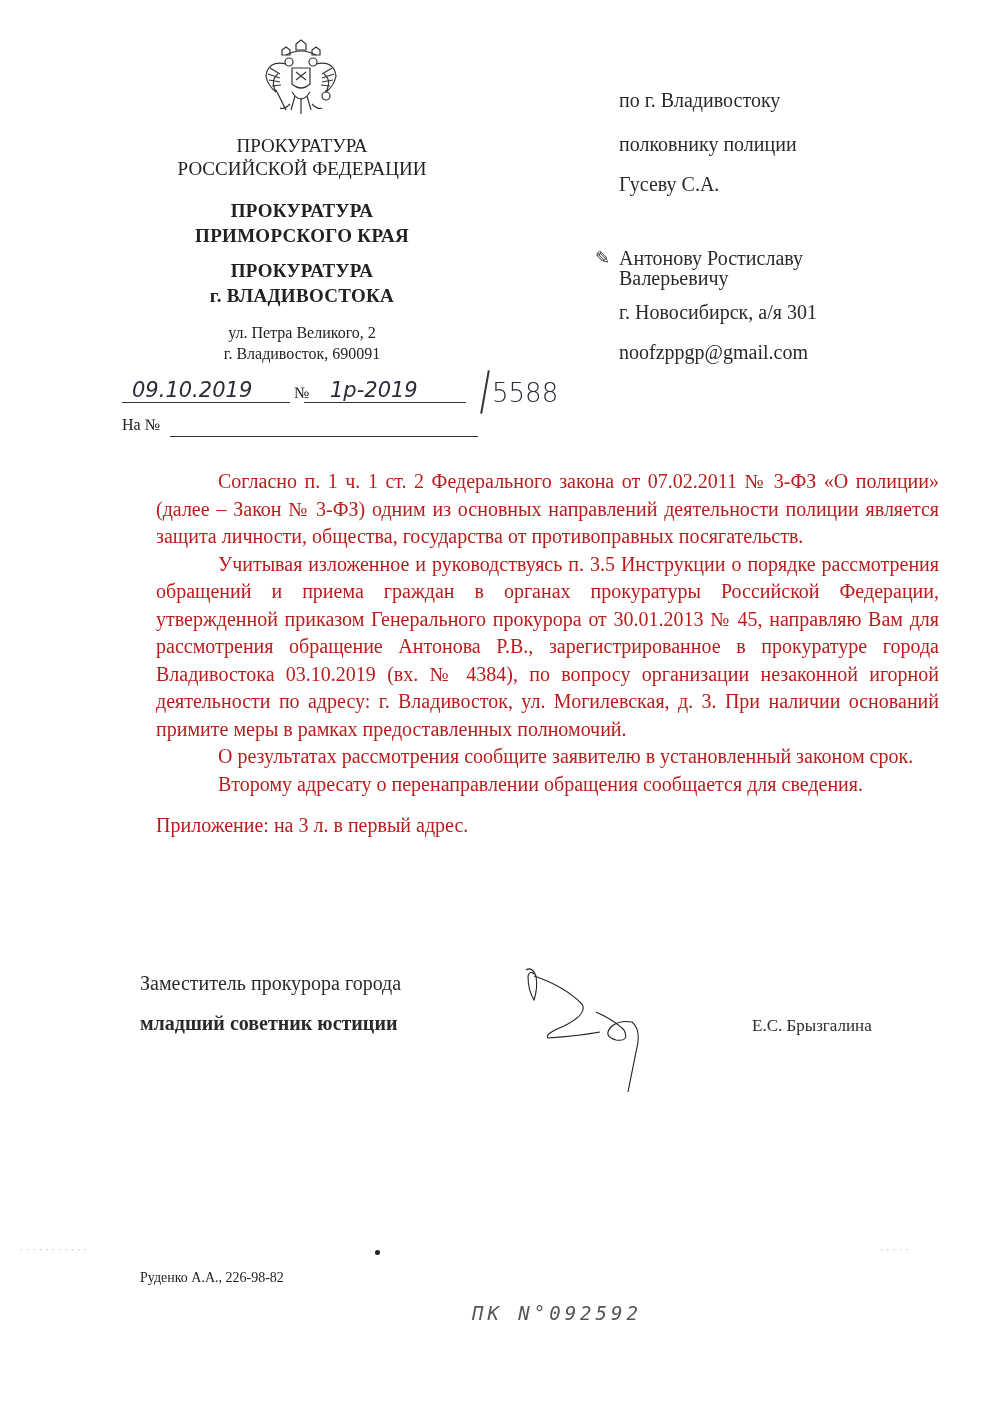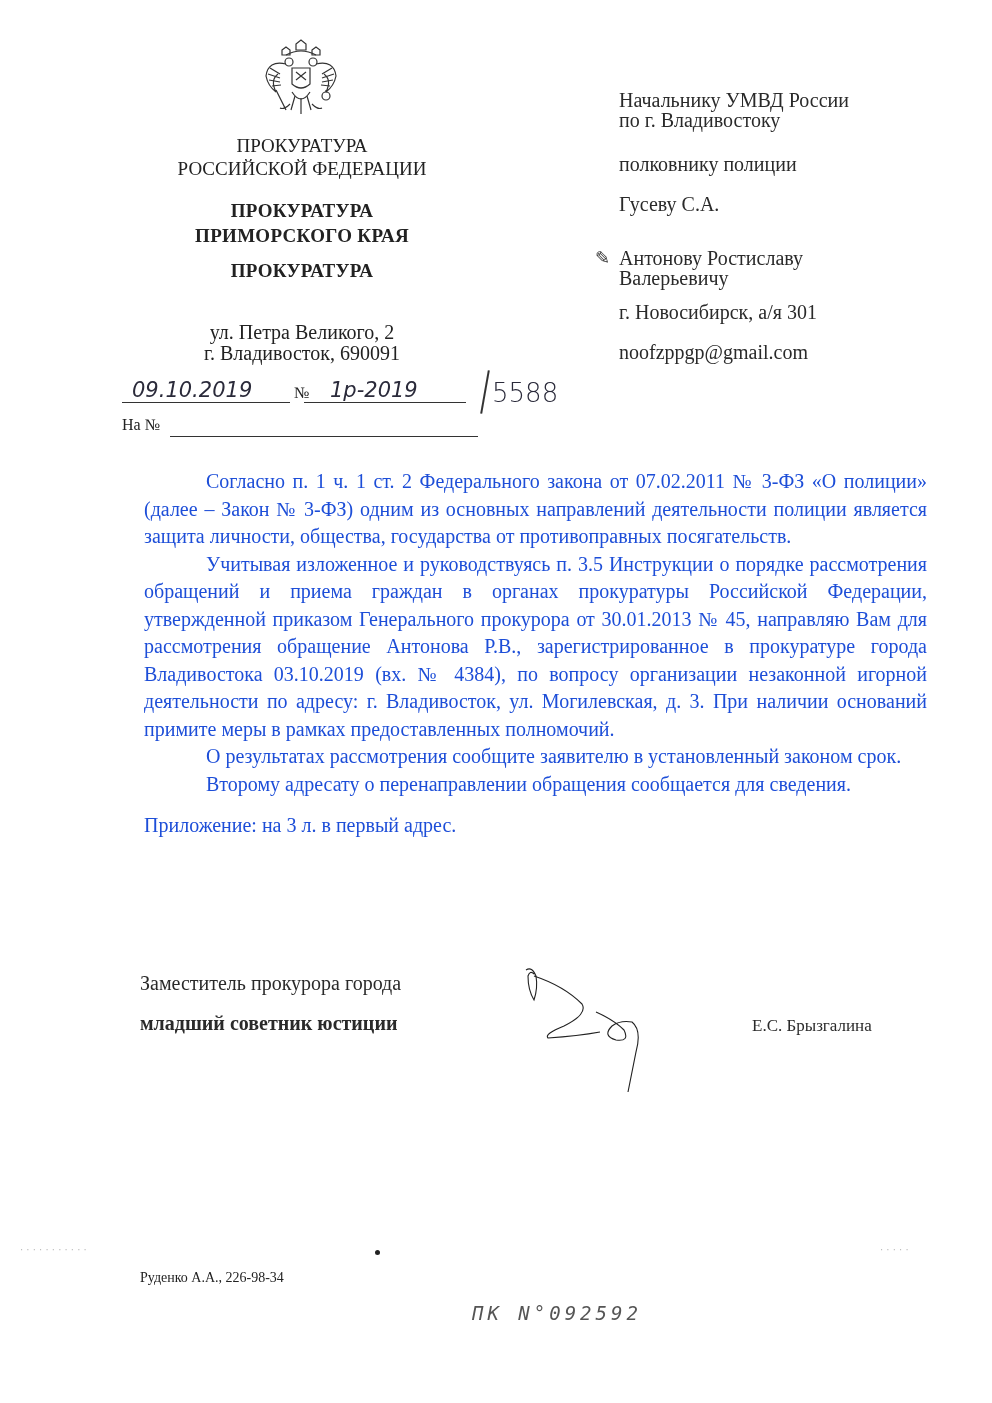--- a/index.html
+++ b/index.html
@@ -4,32 +4,32 @@
 <style>
   html, body { margin: 0; padding: 0; background: #ffffff; }
   body { width: 992px; height: 1403px; position: relative; overflow: hidden; color: #1a1a1a; font-family: "Liberation Serif", serif; }
   .abs { position: absolute; }
 
   
   .emblem { left: 262px; top: 38px; width: 78px; height: 84px; }
   .hdr { left: 120px; width: 364px; text-align: center; }
   .hdr-reg { font-size: 19px; line-height: 23px; color: #222; }
   .hdr-bold { font-size: 19px; line-height: 25px; font-weight: bold; color: #222; letter-spacing: 0.3px; }
-  .hdr-addr { font-size: 20px; line-height: 21px; color: #222; }
+  .hdr-addr { font-size: 16px; line-height: 21px; color: #222; }
 
   .reg-row { left: 122px; top: 378px; width: 440px; height: 30px; }
   .uline { position: absolute; border-bottom: 1.3px solid #333; height: 24px; }
   .hand { font-family: "DejaVu Sans", sans-serif; font-style: italic; font-size: 21px; color: #2a2a3a; position: absolute; }
   .lbl { position: absolute; font-size: 16px; color: #222; }
 
   
   .addr { left: 619px; width: 320px; font-size: 20px; color: #2a2a2a; line-height: 20px; }
 
   
-  .body { left: 144px; width: 783px; font-size: 20px; line-height: 27.5px; color: #1d4ed8; text-align: justify; }
+  .body { left: 156px; width: 783px; font-size: 20px; line-height: 27.5px; color: #b91c1c; text-align: justify; }
   .body p { margin: 0; text-indent: 62px; }
   .body p.noindent { text-indent: 0; }
 
   .sig-title { left: 140px; font-size: 20px; color: #2a2a2a; }
   .sig-name { left: 752px; font-size: 17px; color: #2a2a2a; }
   .signature { left: 506px; top: 962px; width: 150px; height: 130px; }
 
   .footer-exec { left: 140px; top: 1270px; font-size: 14px; color: #222; }
   .serial { left: 472px; top: 1302px; font-family: "DejaVu Sans Mono", monospace; font-style: italic; font-size: 19px; color: #555; letter-spacing: 4px; }
   .noise { font-size: 10px; color: #bbb; font-family: "DejaVu Sans", sans-serif; }
@@ -73,20 +73,21 @@
 <div class="abs hdr hdr-reg" style="top:134px;">
   <div>ПРОКУРАТУРА</div>
   <div>РОССИЙСКОЙ ФЕДЕРАЦИИ</div>
 </div>
 <div class="abs hdr hdr-bold" style="top:198px;">
   <div>ПРОКУРАТУРА</div>
   <div>ПРИМОРСКОГО КРАЯ</div>
 </div>
 <div class="abs hdr hdr-bold" style="top:258px;">
   <div>ПРОКУРАТУРА</div>
+  <div>г. ВЛАДИВОСТОКА</div>
 </div>
 <div class="abs hdr hdr-addr" style="top:322px;">
   <div>ул. Петра Великого, 2</div>
   <div>г. Владивосток, 690091</div>
 </div>
 
 <div class="abs reg-row">
   <div class="uline" style="left:0; top:0; width:168px;">
     <span class="hand" style="left:10px; top:0px;">09.10.2019</span>
   </div>
@@ -98,21 +99,20 @@
   <span class="hand" style="left:370px; top:0px; font-size:26px; font-style:normal; font-family:'DejaVu Sans', sans-serif; font-weight:200;">5588</span>
 </div>
 <div class="abs" style="left:122px; top:412px; width:360px; height:26px;">
   <span class="lbl" style="left:0; top:4px;">На №</span>
   <div class="uline" style="left:48px; top:0; width:308px;">
     <span></span>
   </div>
 </div>
 
 <div class="abs addr" style="top:90px;">
-  <div>Начальнику УМВД России</div>
   <div>по г. Владивостоку</div>
   <div style="margin-top:24px;">полковнику полиции</div>
   <div style="margin-top:20px;">Гусеву С.А.</div>
 </div>
 <div class="abs addr" style="top:248px;">
   <span class="abs" style="left:-24px; top:0px; font-size:18px; color:#333;">✎</span>
   <div>Антонову Ростиславу</div>
   <div>Валерьевичу</div>
   <div style="margin-top:14px;">г. Новосибирск, а/я 301</div>
   <div style="margin-top:20px;">noofzppgp@gmail.com</div>
@@ -135,14 +135,14 @@
       <path d="M28 14 q30 10 48 28 q6 10 -18 22 q-20 8 -16 12 q30 -2 52 -6"></path>
       <path d="M90 50 q18 8 28 18 q6 12 -8 10 q-14 -4 -4 -14 q8 -6 20 -4 q10 8 4 30 l-8 40"></path>
     </g>
   </svg>
 </div>
 <div class="abs sig-name" style="top:1016px;">Е.С. Брызгалина</div>
 
 <div class="abs noise" style="left:20px; top:1244px;">· · · · ·  ·  · · · · ·</div>
 <div class="abs" style="left:375px; top:1250px; width:5px; height:5px; border-radius:50%; background:#222;"></div>
 <div class="abs noise" style="left:880px; top:1244px;">· · · · ·</div>
-<div class="abs footer-exec">Руденко А.А., 226-98-34</div>
+<div class="abs footer-exec">Руденко А.А., 226-98-82</div>
 <div class="abs serial">ПК N°092592</div>
 
 </body></html>

